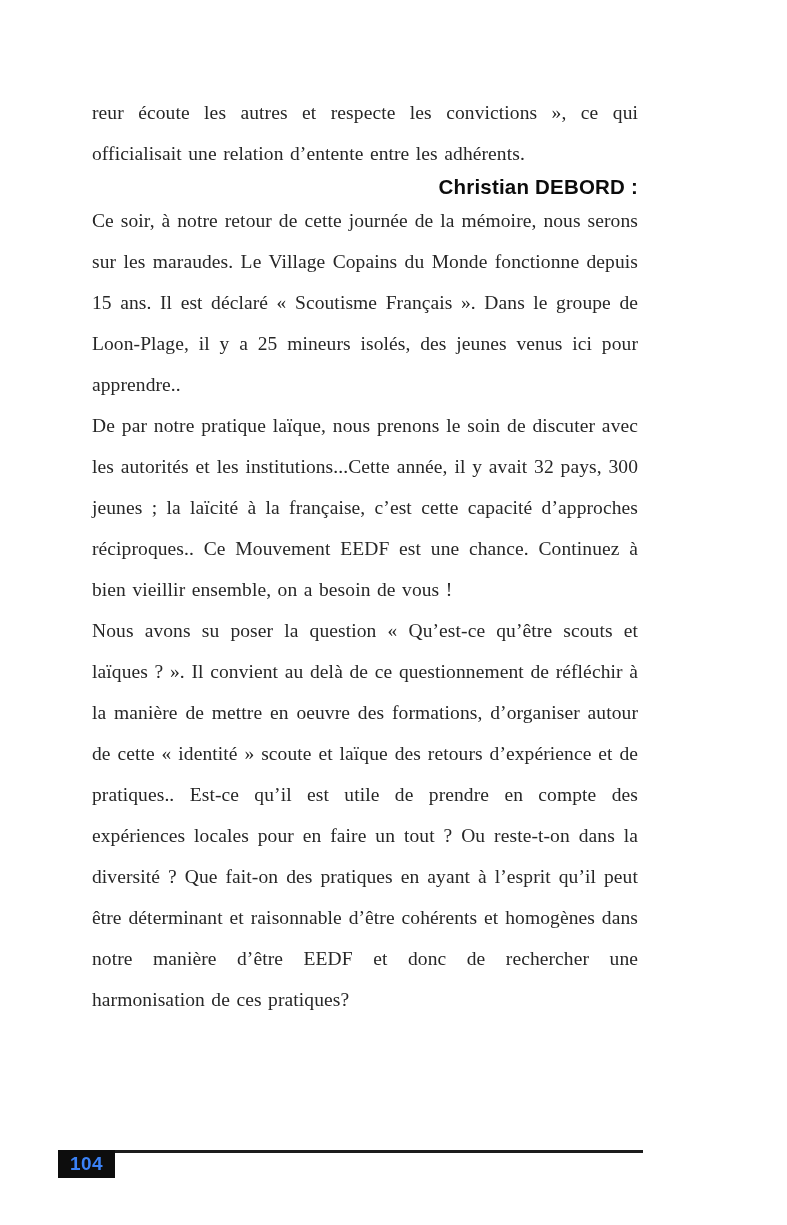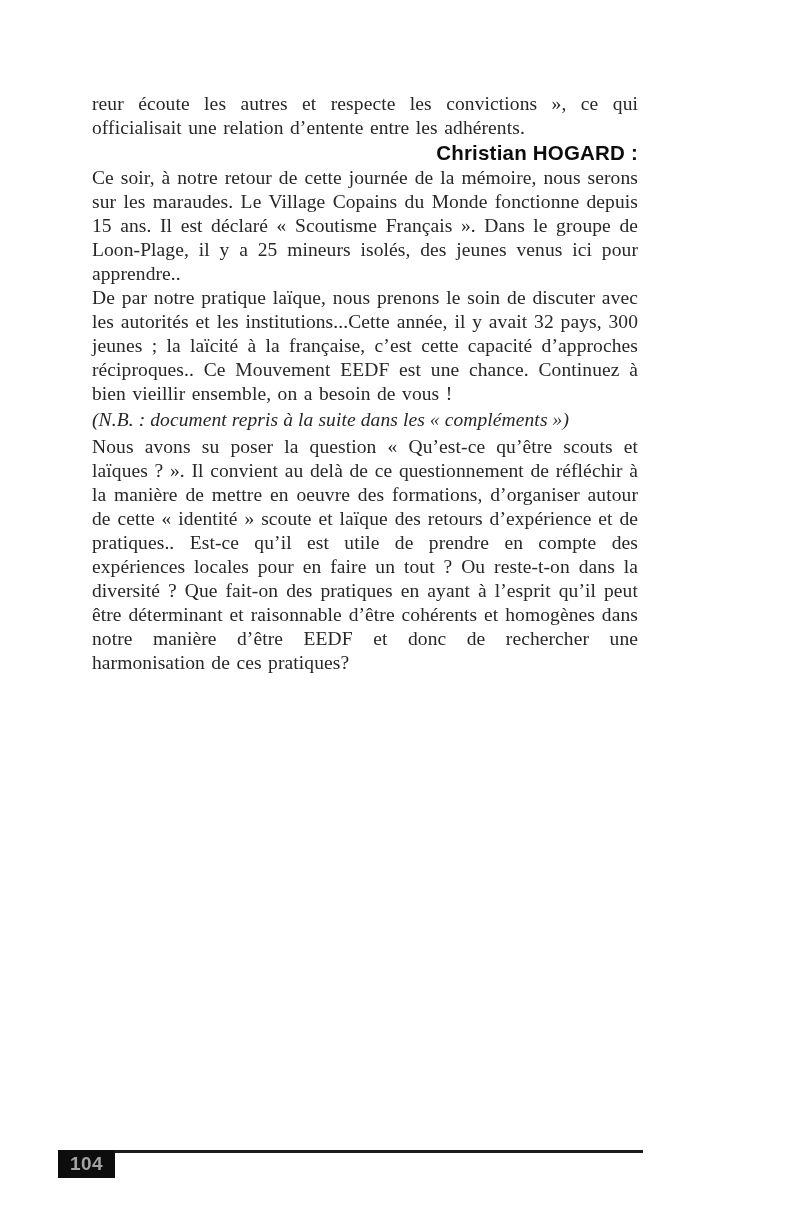--- a/index.html
+++ b/index.html
@@ -22,21 +22,21 @@
   .text-block {
     position: absolute;
     left: 92px;
     top: 92px;
     width: 546px;
     color: #272727;
   }
   p.body-par {
     margin: 0;
     font-size: 19.5px;
-    line-height: 24px;
+    line-height: 41px;
     text-align: justify;
     letter-spacing: 0.1px;
     word-spacing: 1.5px;
     hyphens: none;
   }
   p.note-par {
     margin: 0;
     font-size: 19.5px;
     line-height: 28.5px;
     font-style: italic;
@@ -64,47 +64,46 @@
     height: 3px;
     background: #1c1c1c;
   }
   .page-badge {
     position: absolute;
     left: 58px;
     top: 1150px;
     width: 57px;
     height: 28px;
     background: #0d0d0d;
-    color: #a3a3a3;
+    color: #3b82f6;
     font-family: "Liberation Sans", sans-serif;
     font-weight: bold;
     font-size: 19px;
     display: flex;
     align-items: center;
     justify-content: center;
     letter-spacing: 0.5px;
   }
 </style>
 </head>
 <body>
 
 <div class="page">
 
   <div class="text-block">
 
     <p class="body-par">reur écoute les autres et respecte les convictions », ce qui officialisait une relation d’entente entre les adhérents.</p>
 
 
-    <h2 class="speaker mt-h1">Christian HOGARD :</h2>
+    <h2 class="speaker mt-h1">Christian DEBORD :</h2>
 
     <p class="body-par">Ce soir, à notre retour de cette journée de la mémoire, nous serons sur les maraudes. Le Village Copains du Monde fonctionne depuis 15 ans. Il est déclaré « Scoutisme Français ». Dans le groupe de Loon-Plage, il y a 25 mineurs isolés, des jeunes venus ici pour apprendre..</p>
 
     <p class="body-par">De par notre pratique laïque, nous prenons le soin de discuter avec les autorités et les institutions...Cette année, il y avait 32 pays, 300 jeunes ; la laïcité à la française, c’est cette capacité d’approches réciproques.. Ce Mouvement EEDF est une chance. Continuez à bien vieillir ensemble, on a besoin de vous !</p>
 
-    <p class="note-par">(N.B. : document repris à la suite dans les « compléments »)</p>
 
 
 
 
     <p class="body-par">Nous avons su poser la question « Qu’est-ce qu’être scouts et laïques ? ». Il convient au delà de ce questionnement de réfléchir à la manière de mettre en oeuvre des formations, d’organiser autour de cette « identité » scoute et laïque des retours d’expérience et de pratiques.. Est-ce qu’il est utile de prendre en compte des expériences locales pour en faire un tout ? Ou reste-t-on dans la diversité ? Que fait-on des pratiques en ayant à l’esprit qu’il peut être déterminant et raisonnable d’être cohérents et homogènes dans notre manière d’être EEDF et donc de rechercher une harmonisation de ces pratiques?</p>
 
   </div>
 
   <div class="footer-rule"></div>
 

